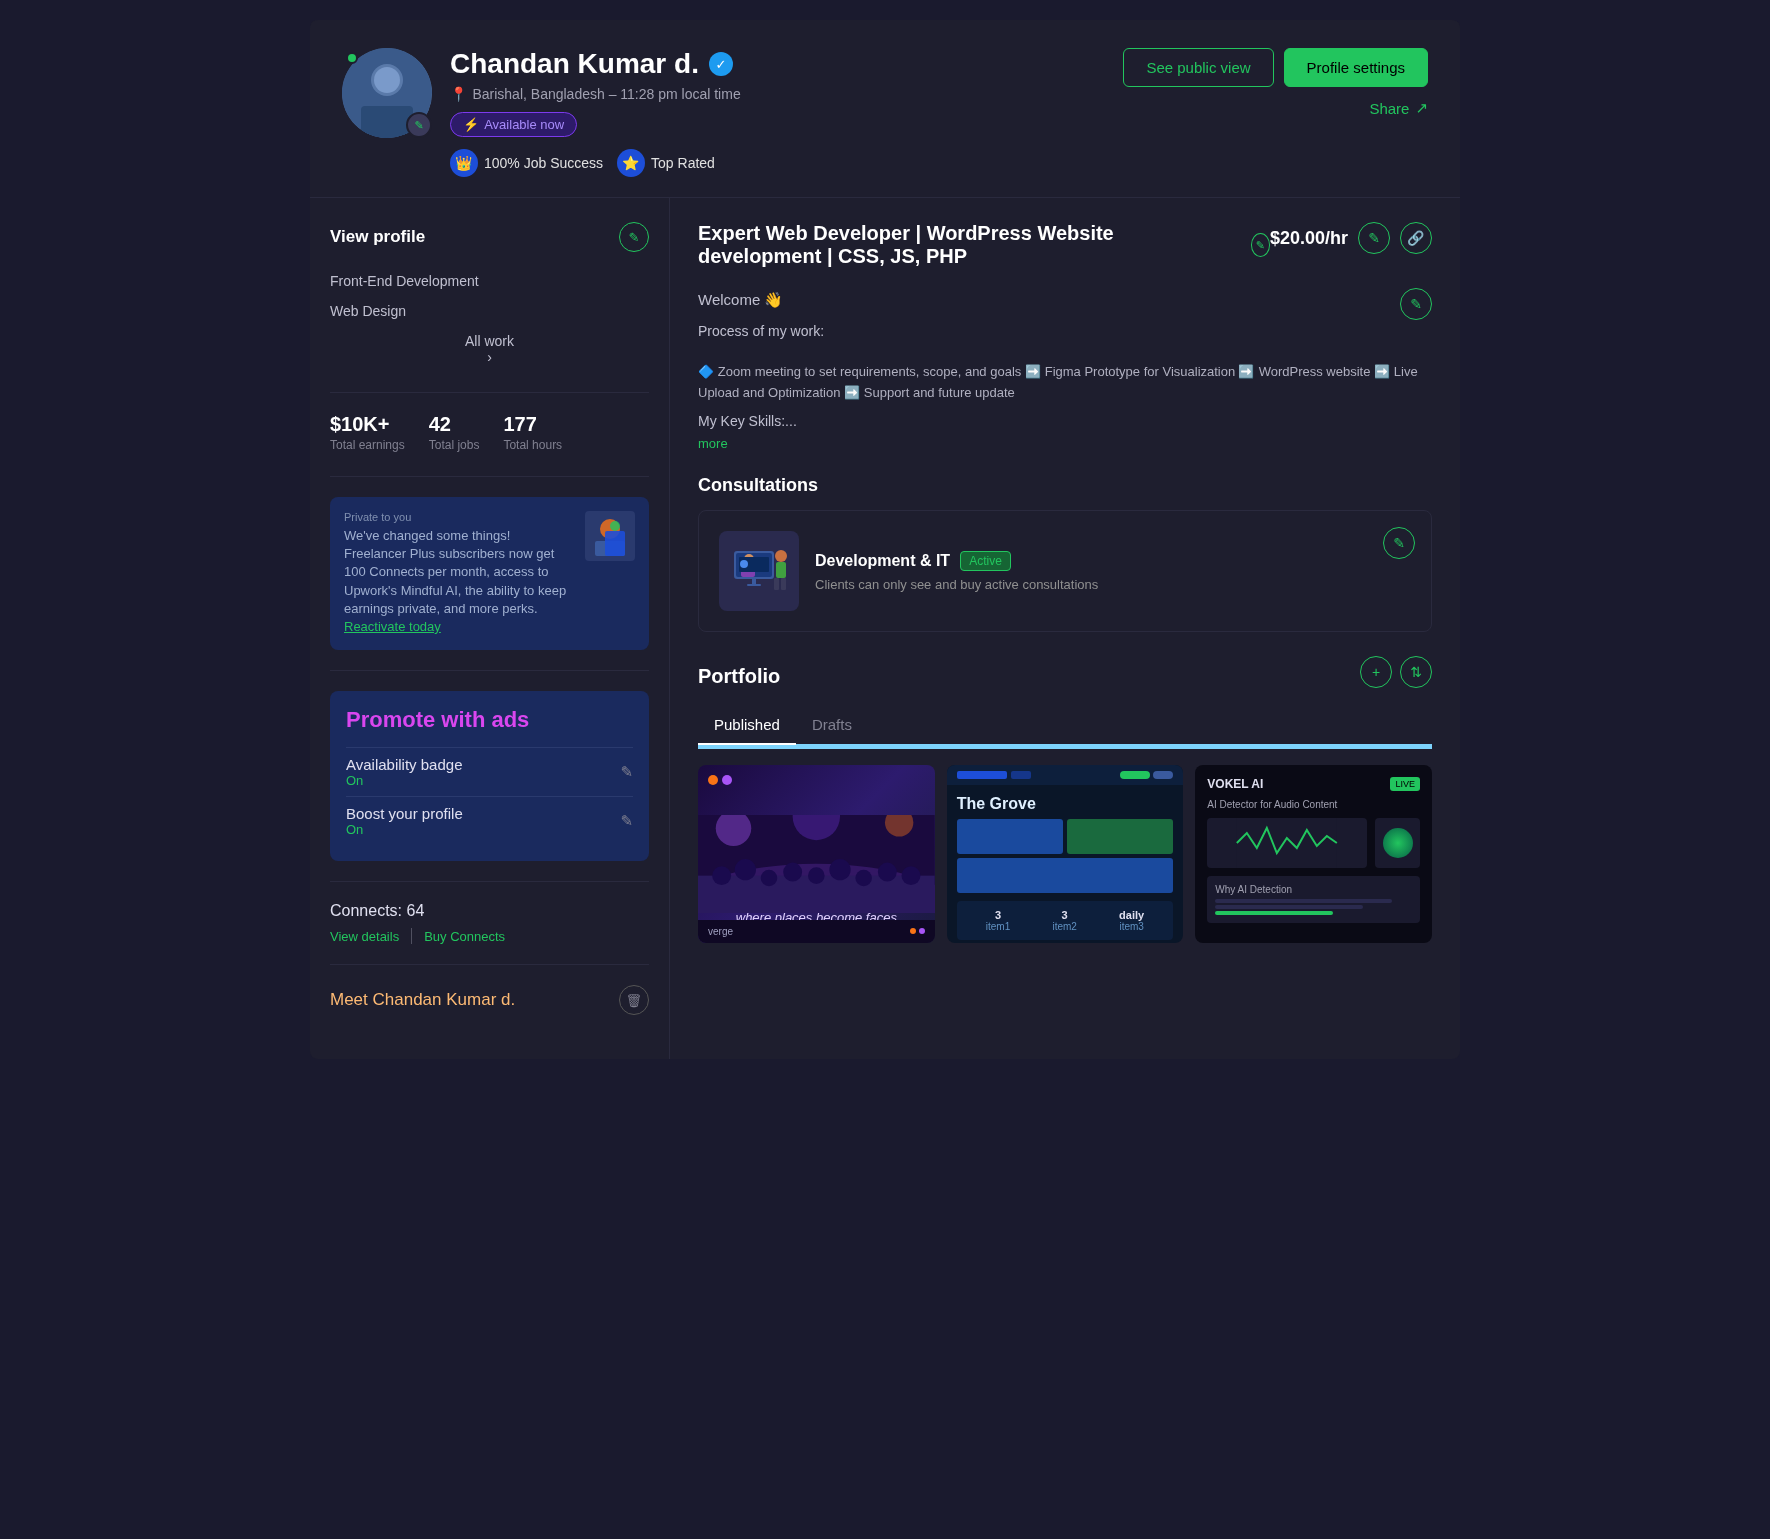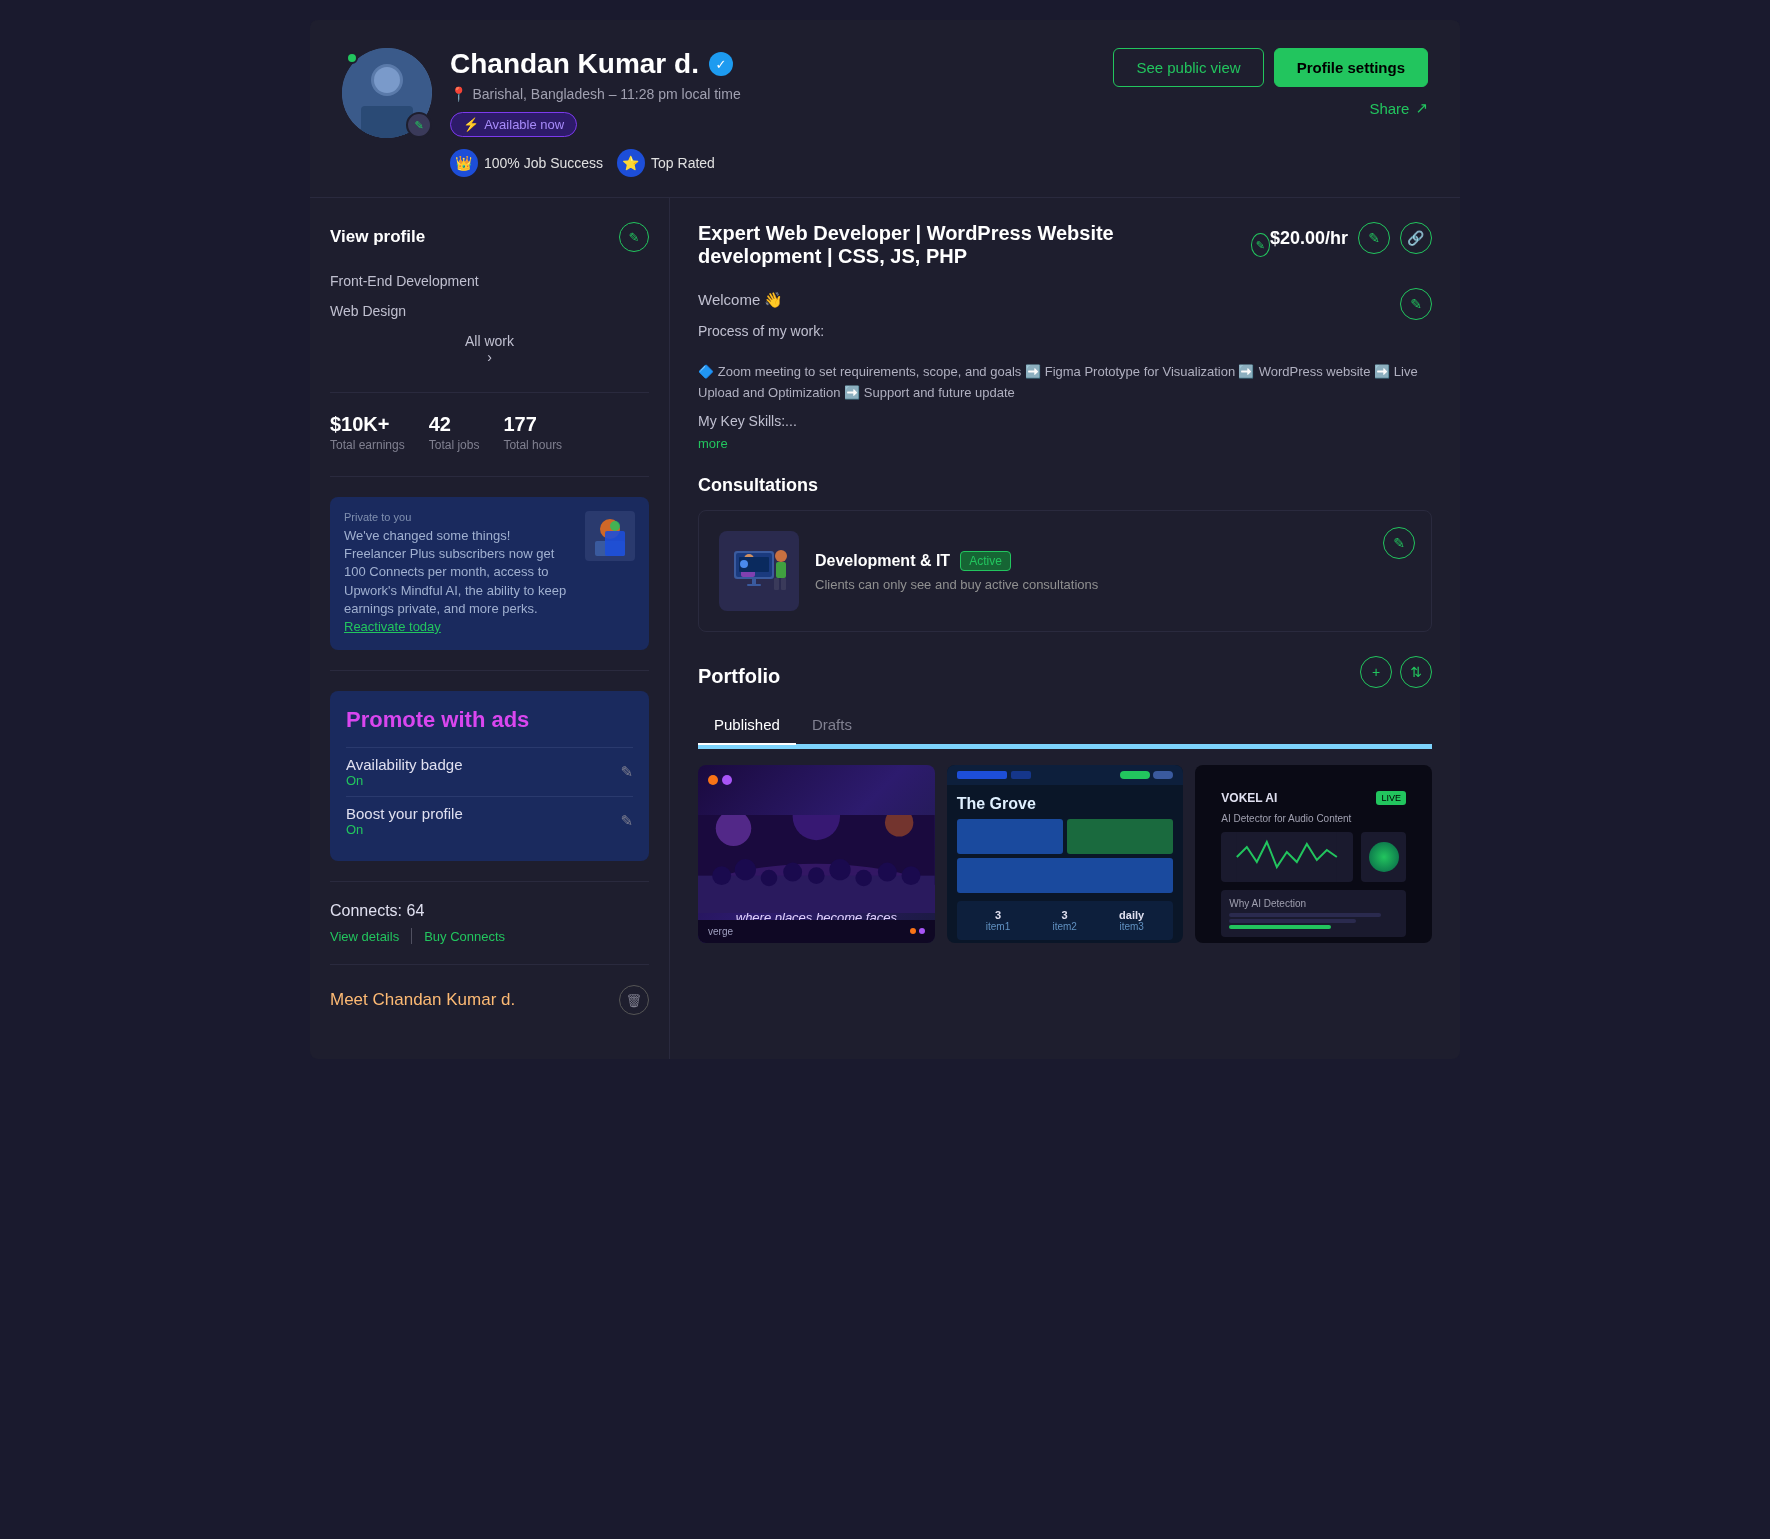--- a/index.html
+++ b/index.html
@@ -176,21 +176,21 @@
       cursor: pointer;
       white-space: nowrap;
     }
     .btn-green {
       background: #22c55e;
       border: 1px solid #22c55e;
       color: #000;
       padding: 10px 22px;
       border-radius: 6px;
       font-size: 15px;
-      font-weight: 700;
+      font-weight: 400;
       cursor: pointer;
       white-space: nowrap;
     }
     .share-btn {
       display: flex;
       align-items: center;
       gap: 6px;
       color: #22c55e;
       background: none;
       border: none;
@@ -642,21 +642,21 @@
     .grove-img-box {
       height: 35px;
       background: #1a3a6e;
       border-radius: 3px;
     }
     .grove-stat { font-size: 10px; color: #6090c0; text-align: center; }
 
     
     .port-card-3 {
       background: #0a0a15;
-      padding: 26px;
+      padding: 12px;
     }
     .port-card-3-header {
       display: flex;
       justify-content: space-between;
       align-items: center;
       margin-bottom: 8px;
     }
     .vokel-title { color: #e0e0f0; font-size: 12px; font-weight: 600; }
     .vokel-badge {
       background: #22c55e;

